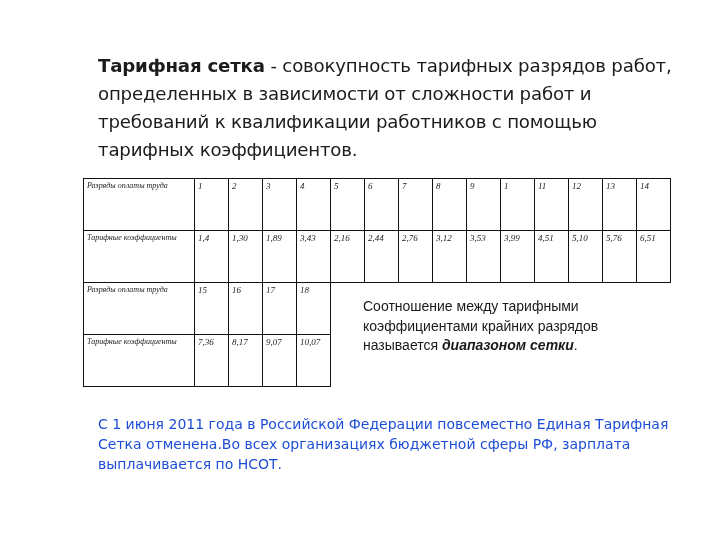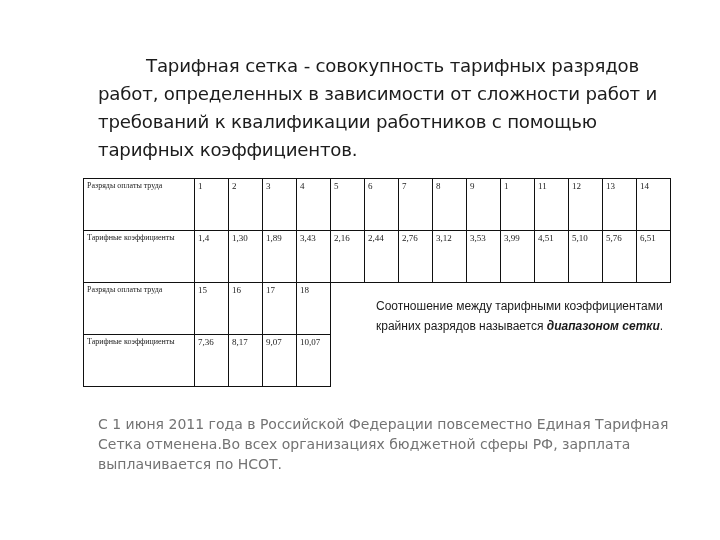--- a/index.html
+++ b/index.html
@@ -1,25 +1,25 @@
 <!DOCTYPE html>
 <html><head>
 <meta charset="utf-8">
 <style>
   html,body{margin:0;padding:0;background:#fff;}
   body{width:720px;height:540px;position:relative;overflow:hidden;font-family:"Liberation Sans",sans-serif;color:#1a1a1a;}
   .intro{position:absolute;left:98px;top:52px;width:600px;font-family:"DejaVu Sans",sans-serif;font-size:18.2px;line-height:28px;color:#1c1c1c;letter-spacing:-0.2px;}
-  .intro b{font-weight:normal;margin-left:48px;}
-  table.grid{position:absolute;left:83px;top:178px;border-collapse:collapse;font-family:"Liberation Serif",serif;font-size:9px;color:#222;}
+  .intro b{font-weight:bold;}
+  table.grid{position:absolute;left:83px;top:178px;border-collapse:collapse;font-family:"Liberation Serif",serif;font-size:9px;color:#222;font-style:italic;}
   table.grid td{border:1px solid #111;vertical-align:top;padding:2px 3px;height:47px;width:27px;}
   table.grid td.h{width:104px;font-size:8px;line-height:10px;}
   table.grid td.empty{border:none;}
-  .ratio{position:absolute;left:363px;top:297px;width:300px;font-family:"Liberation Sans",sans-serif;font-size:12px;line-height:19.5px;color:#1a1a1a;margin-left:13px;}
+  .ratio{position:absolute;left:363px;top:297px;width:300px;font-family:"Liberation Sans",sans-serif;font-size:14px;line-height:19.5px;color:#1a1a1a;}
   .ratio i{font-weight:bold;font-style:italic;}
-  .note{position:absolute;left:98px;top:414px;width:600px;font-family:"DejaVu Sans",sans-serif;font-size:14px;line-height:20px;color:#737373;}
+  .note{position:absolute;left:98px;top:414px;width:600px;font-family:"DejaVu Sans",sans-serif;font-size:14px;line-height:20px;color:#1d4ed8;}
 </style>
 </head>
 <body>
 
 <div class="intro"><b>Тарифная сетка</b><span> - совокупность тарифных разрядов работ, определенных в зависимости от сложности работ и требований к квалификации работников с помощью тарифных коэффициентов.</span></div>
 
 <table class="grid">
   <tbody>
       <tr>
     <td class="h">Разряды оплаты труда</td>

